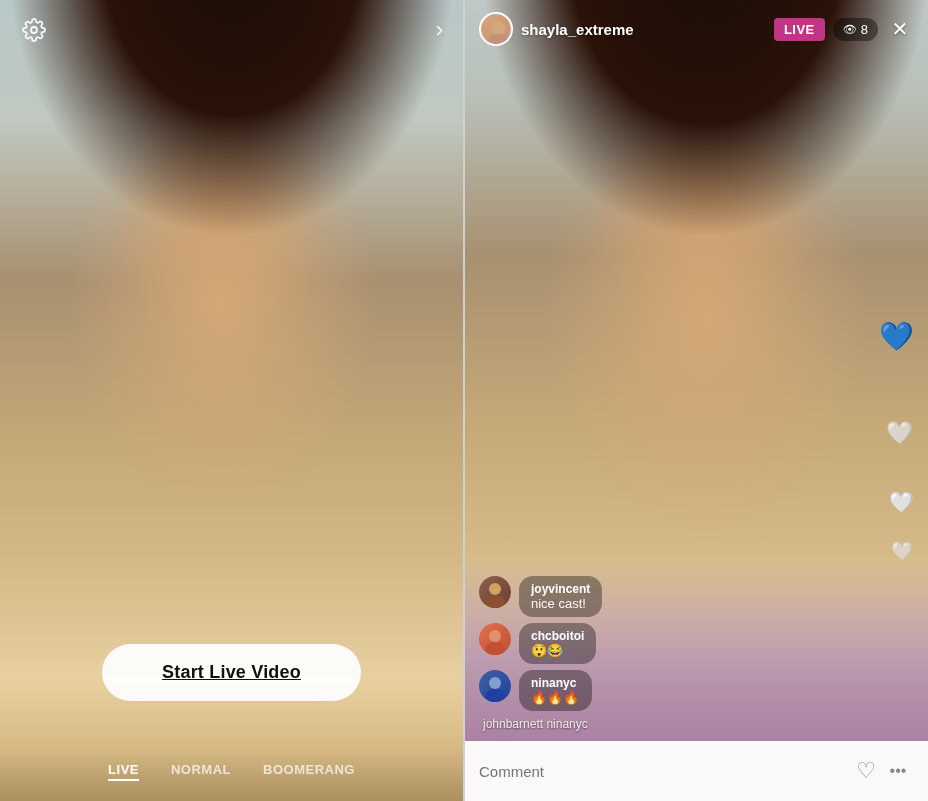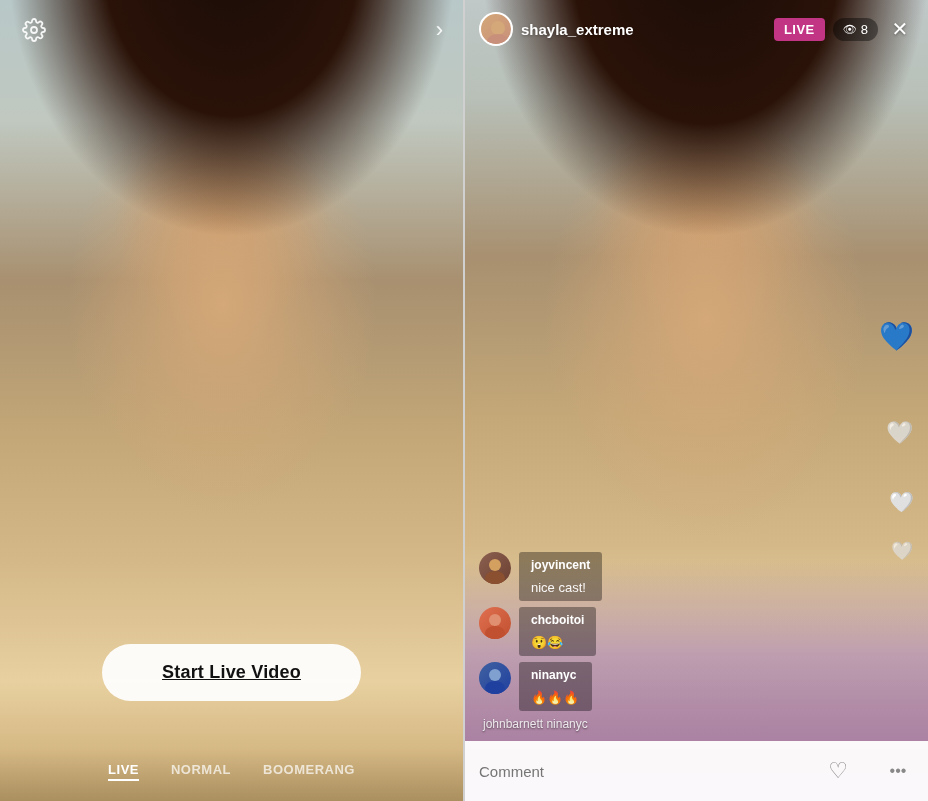--- a/index.html
+++ b/index.html
@@ -294,55 +294,54 @@
     }
     .comment-avatar.av2 {
       background: linear-gradient(135deg, #4060a0 0%, #2040a0 100%);
     }
     .comment-avatar.av3 {
       background: linear-gradient(135deg, #e07050 0%, #c05030 100%);
     }
 
     .comment-content {
       background: rgba(0,0,0,0.35);
-      border-radius: 3px;
+      border-radius: 14px;
       padding: 6px 12px;
     }
 
     .comment-username {
       color: white;
       font-size: 12px;
       font-weight: 700;
     }
 
     .comment-text {
       color: rgba(255,255,255,0.95);
       font-size: 13px;
       font-weight: 400;
-      margin-top: 8px;
     }
 
     .joined-notice {
       color: rgba(255,255,255,0.85);
       font-size: 12px;
       font-weight: 400;
       padding-left: 4px;
       text-shadow: 0 1px 2px rgba(0,0,0,0.5);
     }
 
     
     .right-bottom-bar {
       position: absolute;
       bottom: 0; left: 0; right: 0;
       height: 60px;
       background: rgba(255,255,255,0.95);
       display: flex;
       align-items: center;
       padding: 0 14px;
-      gap: 28px;
+      gap: 0;
       z-index: 20;
     }
 
     .comment-input {
       flex: 1;
       background: none;
       border: none;
       outline: none;
       font-size: 15px;
       color: #888;

